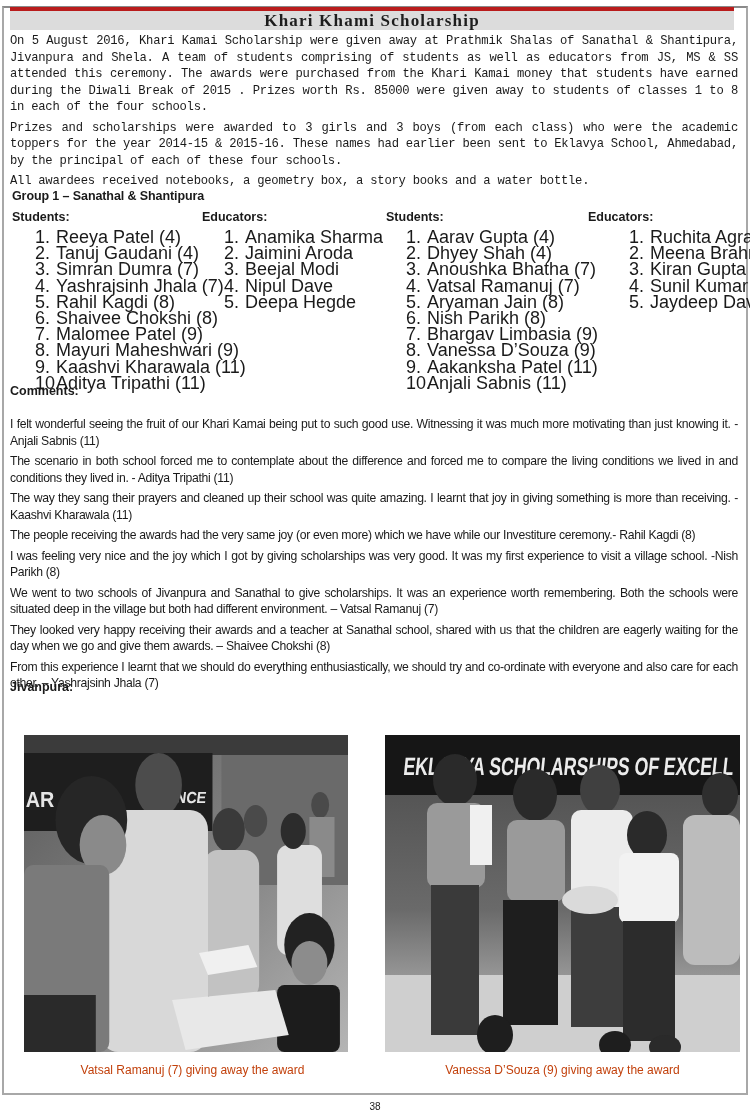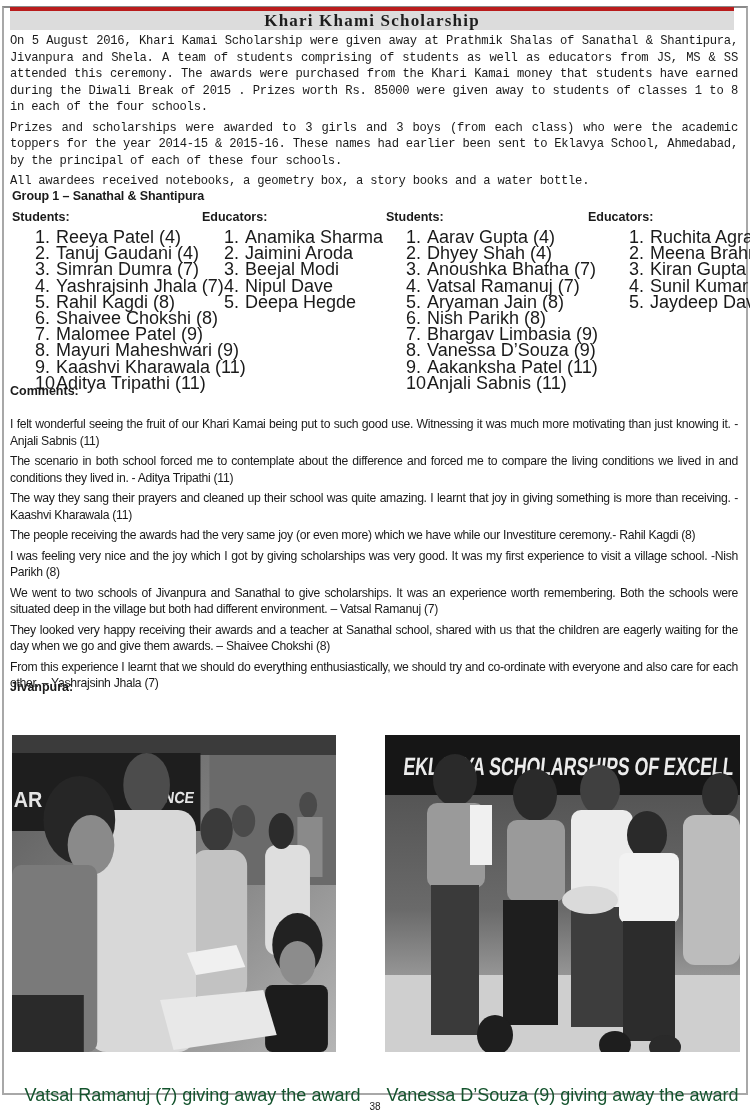--- a/index.html
+++ b/index.html
@@ -39,26 +39,26 @@
   .comment {
     font-size: 12.2px; line-height: 16.5px; text-align: justify; letter-spacing: -0.3px;
     margin-bottom: 4px;
   }
   .jivan-head { position: absolute; left: 10px; top: 680px; font-size: 12.5px; font-weight: bold; }
 
   .photo {
     position: absolute; top: 735px; height: 317px; overflow: hidden;
     background: #4a4a4a;
   }
-  .photo-left { left: 12px; width: 324px; }
+  .photo-left { left: 24px; width: 324px; }
   .photo-right { left: 385px; width: 355px; }
   .photo svg { display: block; width: 100%; height: 100%; }
 
   .caption {
-    position: absolute; top: 1085px; font-size: 18px; text-align: center; color: #14532d;
+    position: absolute; top: 1063px; font-size: 12px; text-align: center; color: #c2410c;
   }
   .caption-left { left: 12px; width: 361px; }
   .caption-right { left: 385px; width: 355px; }
 
   .page-num { position: absolute; top: 1101px; left: 0; width: 750px; text-align: center; font-size: 10px; }
 </style>
 </head>
 <body>
 
 <div class="frame"></div>

